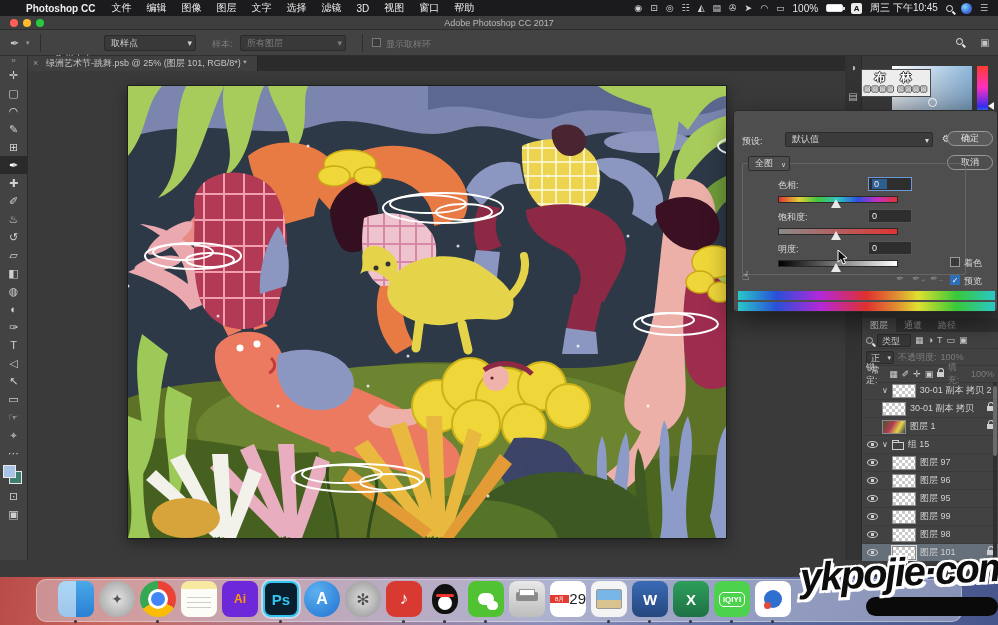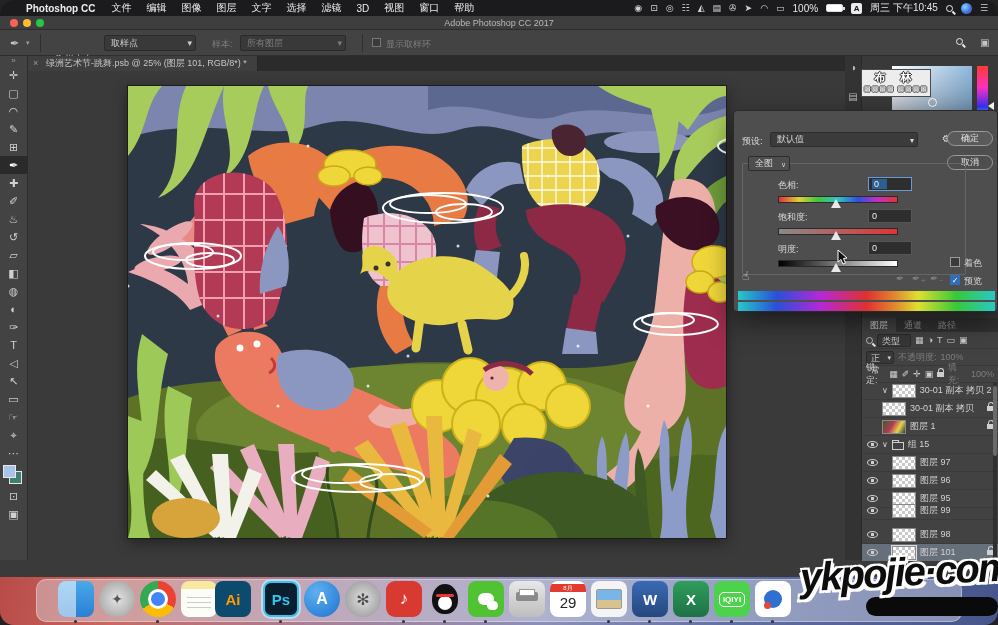--- a/index.html
+++ b/index.html
@@ -1,17 +1,17 @@
 <!DOCTYPE html>
 <html><head>
 <meta charset="utf-8">
 <style>
   html,body{margin:0;padding:0;background:#222;}
   *{box-sizing:border-box;font-family:"Liberation Sans","DejaVu Sans",sans-serif;}
-  #screen{position:relative;width:998px;height:625px;overflow:hidden;background:#3a3a3a;border-radius:14px;}
+  #screen{position:relative;width:998px;height:625px;overflow:hidden;background:#3a3a3a;}
   .abs{position:absolute;}
   
   .menubar{left:0;top:0;width:998px;height:16px;background:#1b1b1d;color:#ededed;font-size:10px;display:flex;align-items:center;z-index:60;}
   .menubar .apple{margin:0 14px 0 12px;font-size:11px;}
   .menubar .appname{font-weight:bold;margin-right:16px;}
   .menubar .mitem{margin-right:15px;}
   .mb-right{margin-left:auto;display:flex;align-items:center;gap:8px;padding-right:10px;color:#e6e6e6;}
   .sicon{font-size:9px;opacity:.9;}
   .batt{width:17px;height:8px;border:1px solid #ddd;border-radius:2px;position:relative;background:#fff;}
   .batt:after{content:'';position:absolute;right:-3px;top:2px;width:2px;height:3px;background:#ddd;}
@@ -496,21 +496,21 @@
       <span class="thumbx" style="margin-left:10px"></span>
       <span>图层 96</span>
     </div>
     <div class="lrow" style="top:172px">
       <span class="eyewell">
           <span class="eye"></span>
         </span>
       <span class="thumbx" style="margin-left:10px"></span>
       <span>图层 95</span>
     </div>
-    <div class="lrow" style="top:184px">
+    <div class="lrow" style="top:190px">
       <span class="eyewell">
           <span class="eye"></span>
         </span>
       <span class="thumbx" style="margin-left:10px"></span>
       <span>图层 99</span>
     </div>
     <div class="lrow" style="top:208px">
       <span class="eyewell">
           <span class="eye"></span>
         </span>
@@ -525,21 +525,21 @@
       <span>图层 101</span>
       <span class="lock"></span>
     </div>
     <div class="lscroll">
         <span class="th"></span>
       </div>
   </div>
 
   <div class="abs dialog">
     <span class="lbl" style="left:8px;top:24px">预设:</span>
-    <span class="dsel" style="left:36px;top:21px;width:148px"><span>默认值</span><span class="arr">▾</span></span>
+    <span class="dsel" style="left:51px;top:21px;width:148px"><span>默认值</span><span class="arr">▾</span></span>
     <span class="lbl" style="left:208px;top:22px;font-size:10px">⚙</span>
     <span class="dbtn" style="left:213px;top:20px;background:#5a5a5a">确定</span>
     <span class="dbtn" style="left:213px;top:44px">取消</span>
     <div class="groupbox"></div>
     <span class="dsel" style="left:14px;top:45px;width:42px;background:#4e4e4e"><span>全图</span><span class="arr" style="font-size:7px">∨</span></span>
 
     <span class="lbl" style="left:44px;top:68px">色相:</span>
     <span class="valbox focus" style="left:134px;top:66px"><span>0</span></span>
     <div class="track" style="left:44px;top:85px;background:linear-gradient(to right,#e03434,#e0d034 17%,#3fc43f 33%,#2fc4c4 50%,#2f4fe0 67%,#c42fc4 83%,#e03434)"></div>
     <span class="tri" style="left:97px;top:88px"></span>
@@ -578,40 +578,40 @@
   <div class="dicon" style="left:58px;background:linear-gradient(#4aa8e8,#2a7fd4)">
       <span style="position:absolute;left:0;top:0;width:50%;height:100%;background:rgba(255,255,255,.55)"></span>
     </div>
   <div class="dicon" style="left:99px;background:radial-gradient(circle,#e4e4e4,#9a9a9a);border-radius:50%;color:#555;font-size:14px">✦</div>
   <div class="dicon" style="left:140px;background:conic-gradient(#ea4335 0 33%,#fbbc05 0 66%,#34a853 0 100%);border-radius:50%">
       <span style="width:14px;height:14px;background:#4285f4;border:3px sol id #fff;border-radius:50%;box-shadow:0 0 0 3px #fff"></span>
     </div>
   <div class="dicon" style="left:181px;background:linear-gradient(#f7e9a0 0 22%,#fdfdf8 22%)">
       <span style="position:absolute;left:6px;top:16px;width:24px;height:1px;background:#ccc;box-shadow:0 5px #ccc,0 10px #ccc"></span>
     </div>
-  <div class="dicon" style="left:215px;background:#0c4a6e;color:#ff9a00;font-weight:bold;font-size:15px">Ai</div>
+  <div class="dicon" style="left:222px;background:#6d28d9;color:#ff9a00;font-weight:bold;font-size:12px">Ai</div>
   <div class="dicon" style="left:263px;background:#0a1e2e;color:#31c5f0;font-weight:bold;font-size:15px;border:2px solid #31c5f0;box-shadow:0 0 0 2px #cfd6e6">Ps</div>
   <div class="dicon" style="left:304px;background:radial-gradient(circle at 35% 30%,#5db1f0,#1f72d0);border-radius:50%;color:#fff;font-weight:bold;font-size:16px">A</div>
   <div class="dicon" style="left:345px;background:radial-gradient(circle,#e0e0e0,#8f8f8f);border-radius:50%;color:#4d4d4d;font-size:16px">✻</div>
   <div class="dicon" style="left:386px;background:#d83a31;border-radius:9px;color:#fff;font-size:17px;font-weight:bold">♪</div>
   <div class="dicon" style="left:427px">
       <span style="width:26px;height:30px;background:#111;border-radius:50% 50% 45% 45%;position:relative">
         <span style="position:absolute;left:6px;top:12px;width:14px;height:14px;background:#fff;border-radius:50%"></span>
         <span style="position:absolute;left:4px;top:10px;width:18px;height:3px;background:#e33;border-radius:2px"></span>
       </span>
     </div>
   <div class="dicon" style="left:468px;background:#51c332">
       <span style="width:16px;height:12px;background:#fff;border-radius:6px;position:relative"></span>
       <span style="position:absolute;right:6px;bottom:7px;width:11px;height:9px;background:#fff;border-radius:5px"></span>
     </div>
   <div class="dicon" style="left:509px;background:linear-gradient(#e8e8e8,#bdbdbd)">
       <span style="width:22px;height:9px;background:#8a8a8a;border-radius:2px;margin-top:-6px"></span>
       <span style="position:absolute;left:10px;top:8px;width:16px;height:7px;background:#fff;border:1px solid #999"></span>
     </div>
-  <div class="dicon" style="left:550px;background:#fff;flex-direction:column">
+  <div class="dicon" style="left:550px;background:#fff;">
       <span style="width:100%;background:#e33b30;color:#fff;font-size:6px;text-align:center;line-height:8px">8月</span>
       <span style="color:#222;font-size:15px;line-height:22px">29</span>
     </div>
   <div class="dicon" style="left:591px;background:#f4f4f4">
       <span style="width:26px;height:20px;background:linear-gradient(#79b6e8 55%,#d8c28f 55%);border:1px solid #999;border-radius:2px"></span>
     </div>
   <div class="dicon" style="left:632px;background:linear-gradient(#3a6ab5,#25477e);color:#fff;font-weight:bold;font-size:15px">W</div>
   <div class="dicon" style="left:673px;background:linear-gradient(#2e9e5b,#1e7145);color:#fff;font-weight:bold;font-size:15px">X</div>
   <div class="dicon" style="left:714px;background:#4cd24c;color:#fff;font-weight:bold;font-size:8px;letter-spacing:0">
       <span style="border:1.5px solid #fff;border-radius:5px;padding:2px 3px">iQIYI</span>

